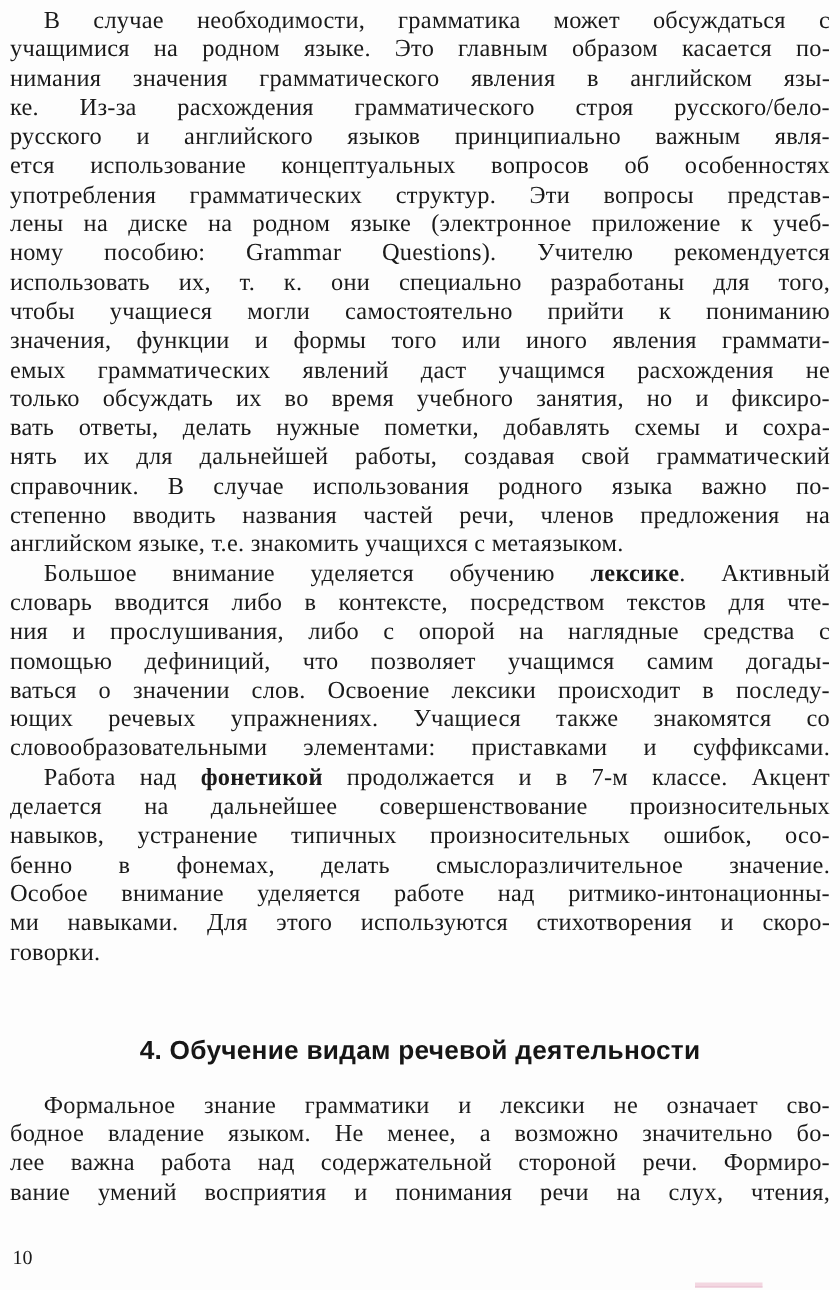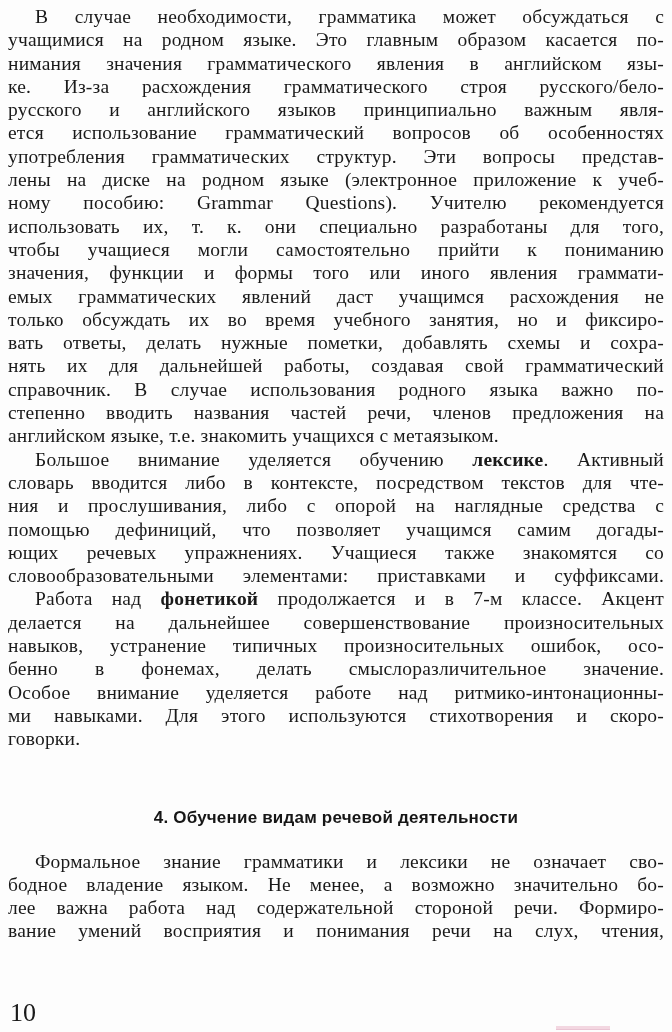--- a/index.html
+++ b/index.html
@@ -42,31 +42,31 @@
   .line.indent {
     text-indent: 27px;
   }
   .bi {
     font-weight: bold;
   }
   .section-heading {
     margin: 54px 8px 19px 8px;
     font-family: "Liberation Sans", "DejaVu Sans", sans-serif;
     font-weight: bold;
-    font-size: 17px;
+    font-size: 21px;
     line-height: 26px;
     text-align: center;
     color: #161616;
     letter-spacing: 0.2px;
   }
   .page-number {
     position: absolute;
     left: 10px;
     top: 998px;
-    font-size: 26px;
+    font-size: 16px;
     color: #1a1a1a;
   }
   .scan-artifact {
     position: absolute;
     left: 556px;
     top: 1026px;
     width: 54px;
     height: 3px;
     background: #f3d7e1;
     border-bottom: 1px solid #eac4d3;
@@ -77,40 +77,41 @@
 
 <div class="page">
 
   <div class="body-text body-text-top">
       <div class="para">
         <div class="line indent">В случае необходимости, грамматика может обсуждаться с</div>
         <div class="line">учащимися на родном языке. Это главным образом касается по-</div>
         <div class="line">нимания значения грамматического явления в английском язы-</div>
         <div class="line">ке. Из-за расхождения грамматического строя русского/бело-</div>
         <div class="line">русского и английского языков принципиально важным явля-</div>
-        <div class="line">ется использование грамматический вопросов об особенностях</div>
+        <div class="line">ется использование концептуальных вопросов об особенностях</div>
         <div class="line">употребления грамматических структур. Эти вопросы представ-</div>
         <div class="line">лены на диске на родном языке (электронное приложение к учеб-</div>
         <div class="line">ному пособию: Grammar Questions). Учителю рекомендуется</div>
         <div class="line">использовать их, т. к. они специально разработаны для того,</div>
         <div class="line">чтобы учащиеся могли самостоятельно прийти к пониманию</div>
         <div class="line">значения, функции и формы того или иного явления граммати-</div>
         <div class="line">емых грамматических явлений даст учащимся расхождения не</div>
         <div class="line">только обсуждать их во время учебного занятия, но и фиксиро-</div>
         <div class="line">вать ответы, делать нужные пометки, добавлять схемы и сохра-</div>
         <div class="line">нять их для дальнейшей работы, создавая свой грамматический</div>
         <div class="line">справочник. В случае использования родного языка важно по-</div>
         <div class="line">степенно вводить названия частей речи, членов предложения на</div>
         <div class="line no-justify">английском языке, т.е. знакомить учащихся с метаязыком.</div>
       </div>
       <div class="para">
         <div class="line indent">Большое внимание уделяется обучению <span class="bi">лексике</span>. Активный</div>
         <div class="line">словарь вводится либо в контексте, посредством текстов для чте-</div>
         <div class="line">ния и прослушивания, либо с опорой на наглядные средства с</div>
         <div class="line">помощью дефиниций, что позволяет учащимся самим догады-</div>
+        <div class="line">ваться о значении слов. Освоение лексики происходит в последу-</div>
         <div class="line">ющих речевых упражнениях. Учащиеся также знакомятся со</div>
         <div class="line">словообразовательными элементами: приставками и суффиксами.</div>
       </div>
       <div class="para">
         <div class="line indent">Работа над <span class="bi">фонетикой</span> продолжается и в 7-м классе. Акцент</div>
         <div class="line">делается на дальнейшее совершенствование произносительных</div>
         <div class="line">навыков, устранение типичных произносительных ошибок, осо-</div>
         <div class="line">бенно в фонемах, делать смыслоразличительное значение.</div>
         <div class="line">Особое внимание уделяется работе над ритмико-интонационны-</div>
         <div class="line">ми навыками. Для этого используются стихотворения и скоро-</div>

